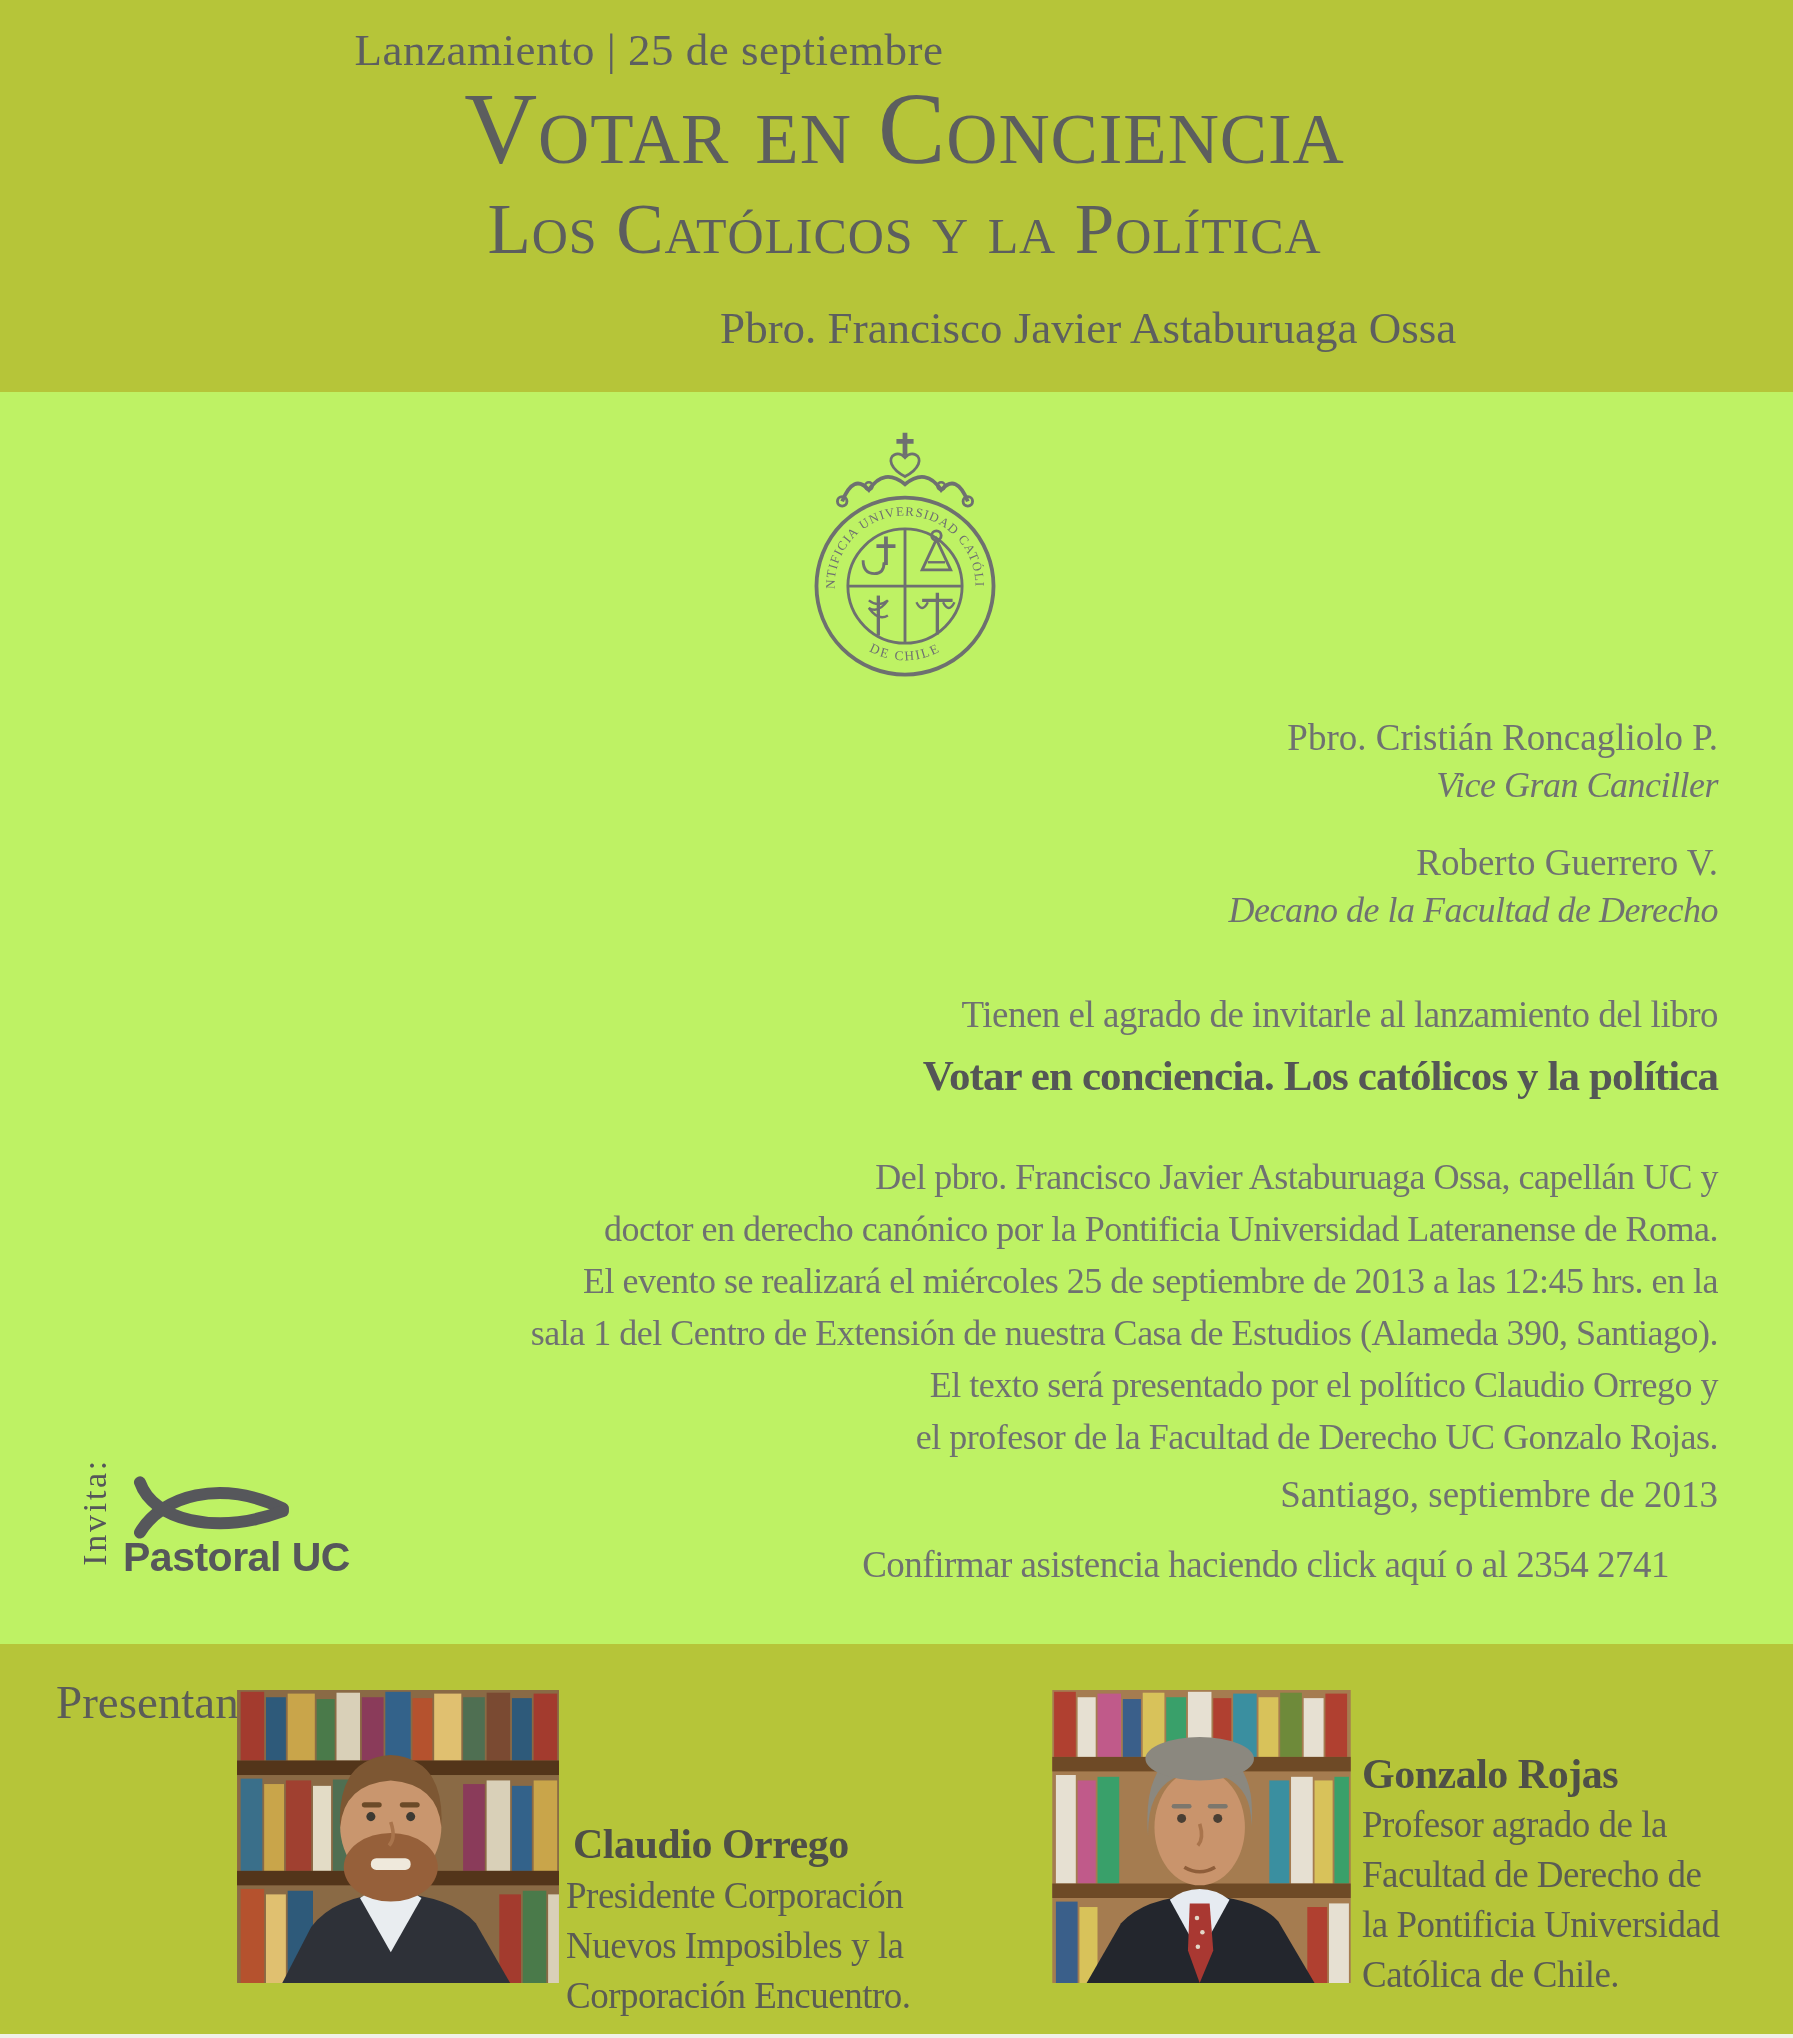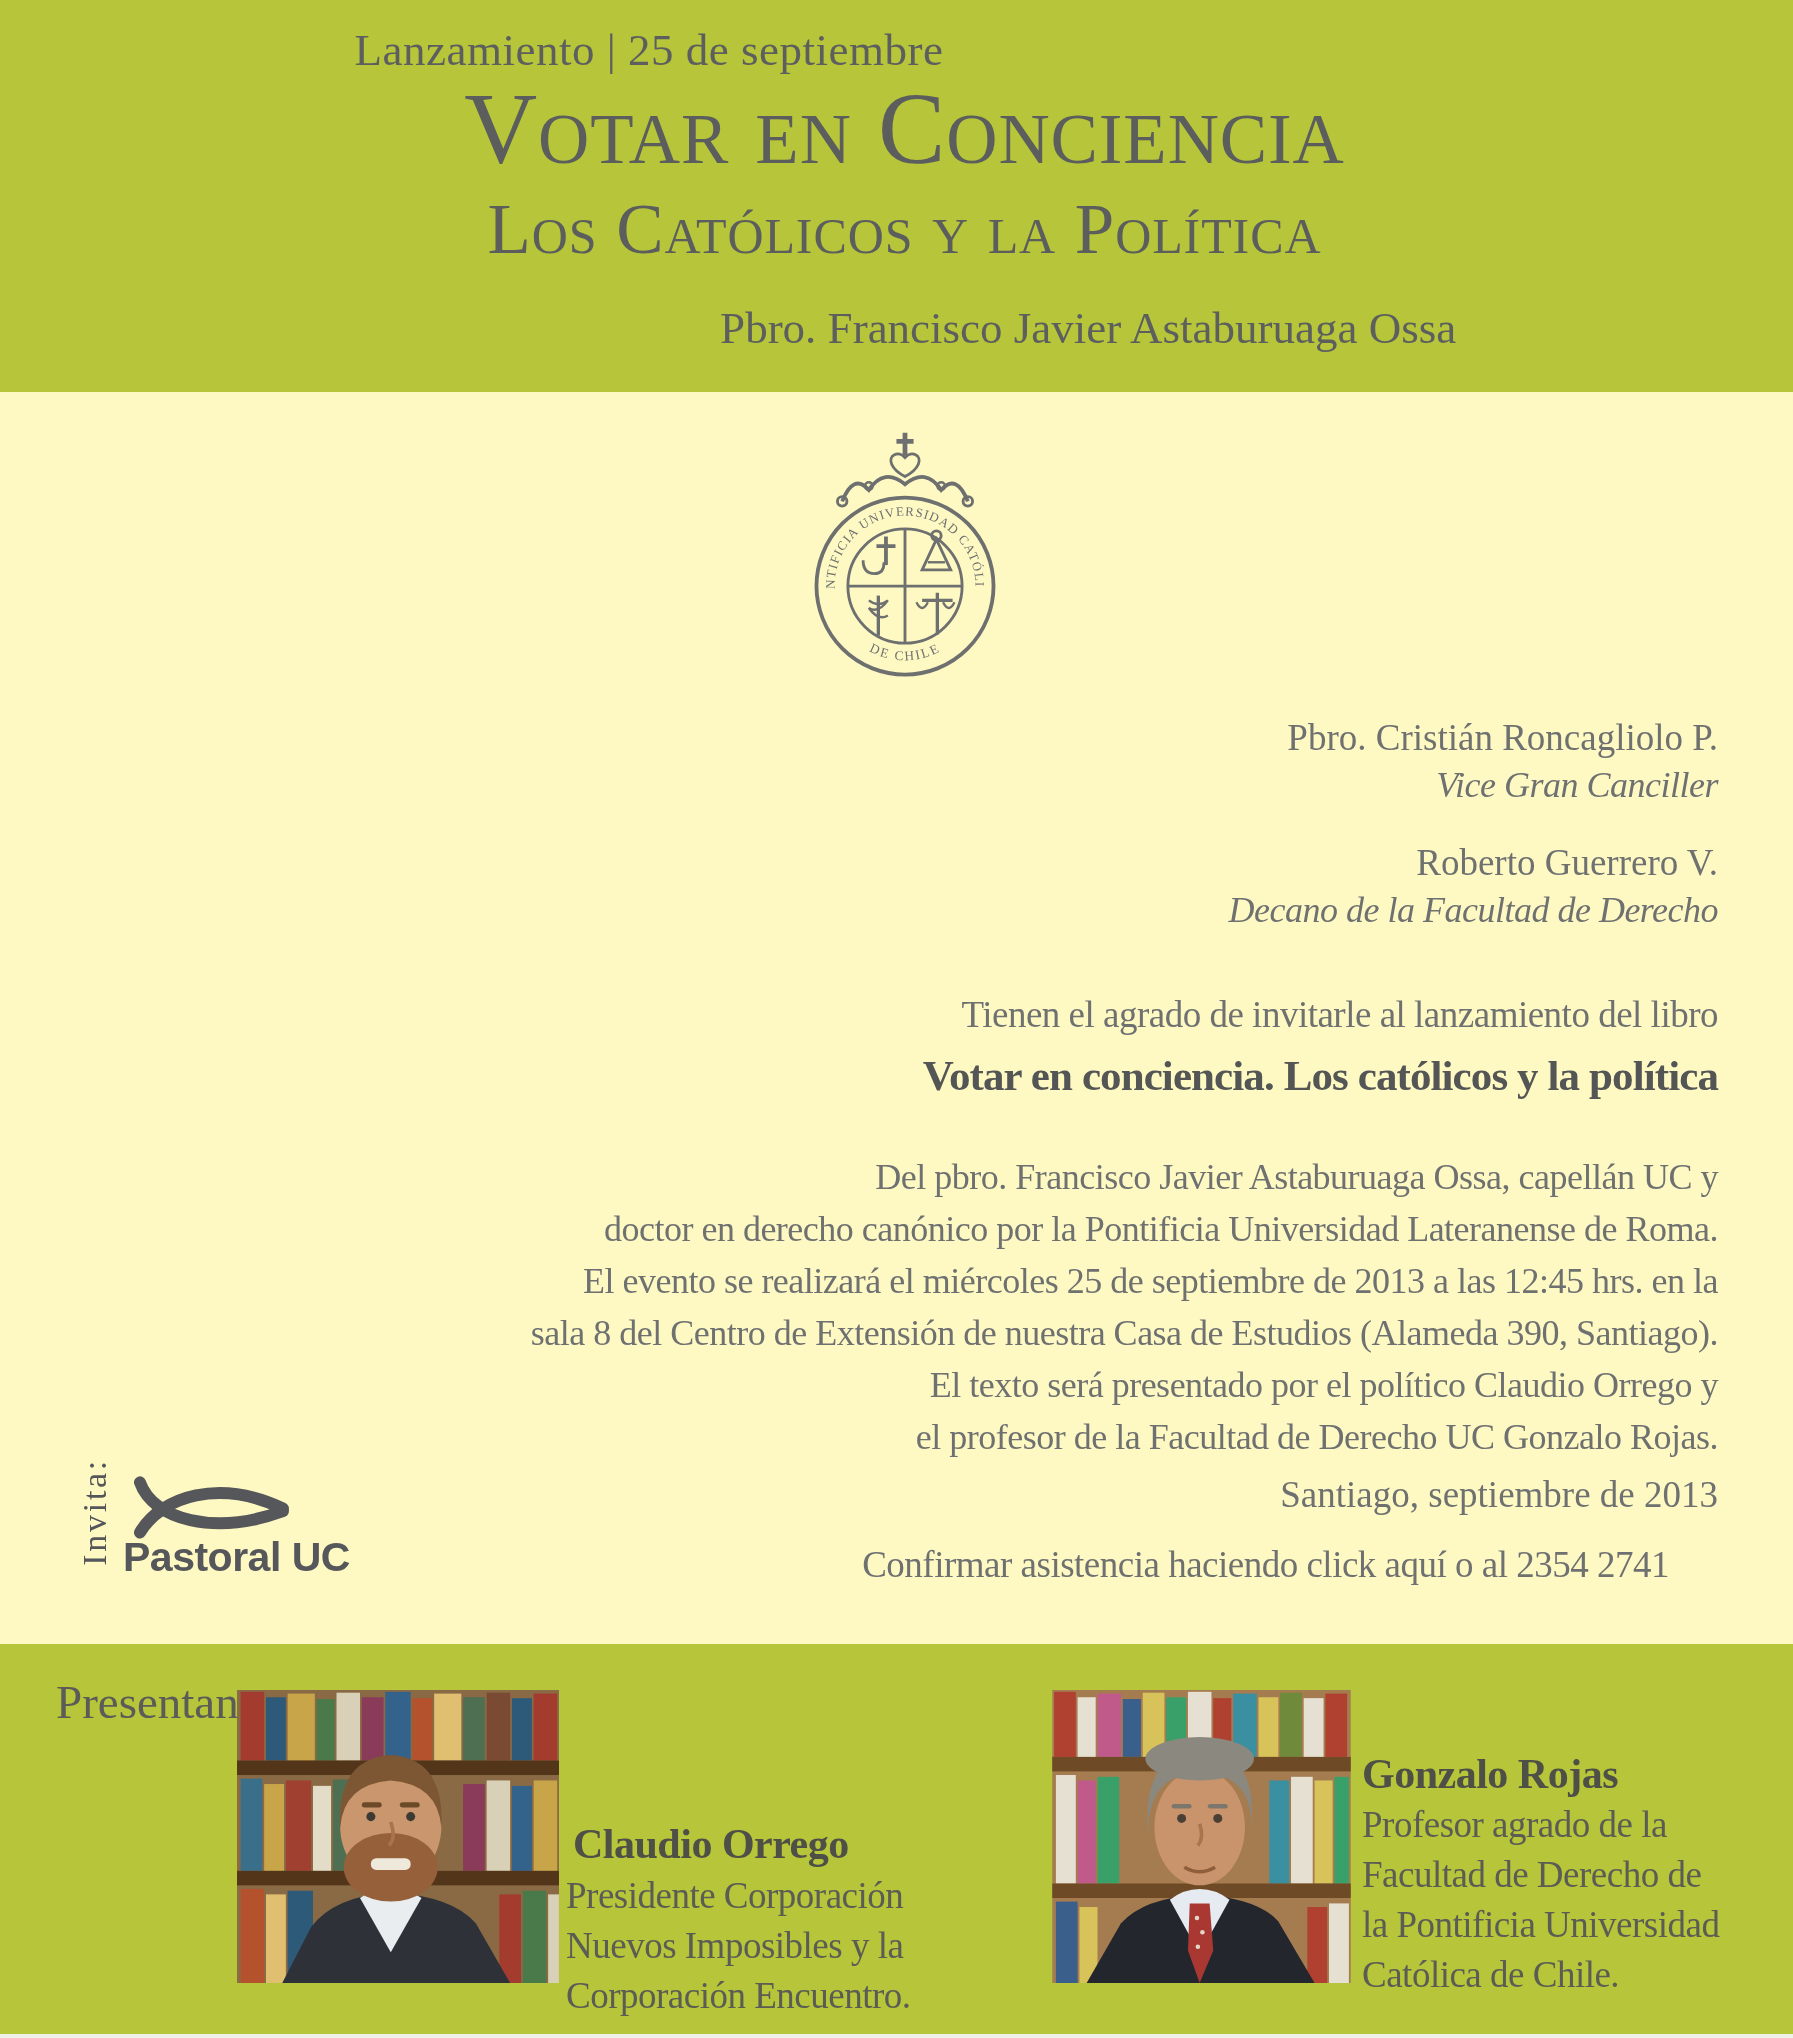--- a/index.html
+++ b/index.html
@@ -1,16 +1,16 @@
 <!DOCTYPE html>
 <html style="font-size:14.5px"><head>
 <meta charset="utf-8">
 <style>
   html,body{margin:0;padding:0;background:#e8e8e8;}
-  .page{position:relative;width:1794px;height:2038px;background:#fef9c3;overflow:hidden;
+  .page{position:relative;width:1794px;height:2038px;background:#bef264;overflow:hidden;
         font-family:"Liberation Serif",serif;color:#5e5f5f;}
 
   
   .banner{position:absolute;left:0;top:0;width:1794px;height:392px;background:#b6c539;}
   .banner-inner{position:absolute;left:351px;top:0;width:1107px;height:392px;color:#5d5f5f;}
   .eyebrow{position:absolute;left:3.6px;top:23.5px;font-size:45px;letter-spacing:0.5px;}
   .big-title{position:absolute;left:0;top:76px;width:100%;text-align:center;
              font-variant:small-caps;font-size:101px;line-height:1.05;letter-spacing:0.9px;color:#5c5e5e;}
   .sub-title{position:absolute;left:0;top:192px;width:100%;text-align:center;
              font-variant:small-caps;font-size:71px;line-height:1.05;letter-spacing:0.9px;color:#5c5e5e;}
@@ -112,21 +112,21 @@
   <div class="cline host-name" style="top:841px">Roberto Guerrero V.</div>
   <div class="cline host-role" style="top:889px">Decano de la Facultad de Derecho</div>
 
   <div class="cline lead" style="top:993px">Tienen el agrado de invitarle al lanzamiento del libro</div>
   <div class="cline book-title" style="top:1051px">Votar en conciencia. Los católicos y la política</div>
 
   <div class="cline para" style="top:1151px">
     <div>Del pbro. Francisco Javier Astaburuaga Ossa, capellán UC y</div>
     <div>doctor en derecho canónico por la Pontificia Universidad Lateranense de Roma.</div>
     <div>El evento se realizará el miércoles 25 de septiembre de 2013 a las 12:45 hrs. en la</div>
-    <div>sala 8 del Centro de Extensión de nuestra Casa de Estudios (Alameda 390, Santiago).</div>
+    <div>sala 1 del Centro de Extensión de nuestra Casa de Estudios (Alameda 390, Santiago).</div>
     <div>El texto será presentado por el político Claudio Orrego y</div>
     <div>el profesor de la Facultad de Derecho UC Gonzalo Rojas.</div>
   </div>
 
   <div class="cline dateline" style="top:1473px">Santiago, septiembre de 2013</div>
 
   <div class="invita-label">Invita:</div>
   <svg class="fish" viewBox="0 0 180 72">
     <path d="M14,64 C38,24 100,6 168,38" stroke="#56575b" stroke-width="13" fill="none" stroke-linecap="round"></path>
     <path d="M14,10 C28,50 94,68 168,41" stroke="#56575b" stroke-width="13" fill="none" stroke-linecap="round"></path>

